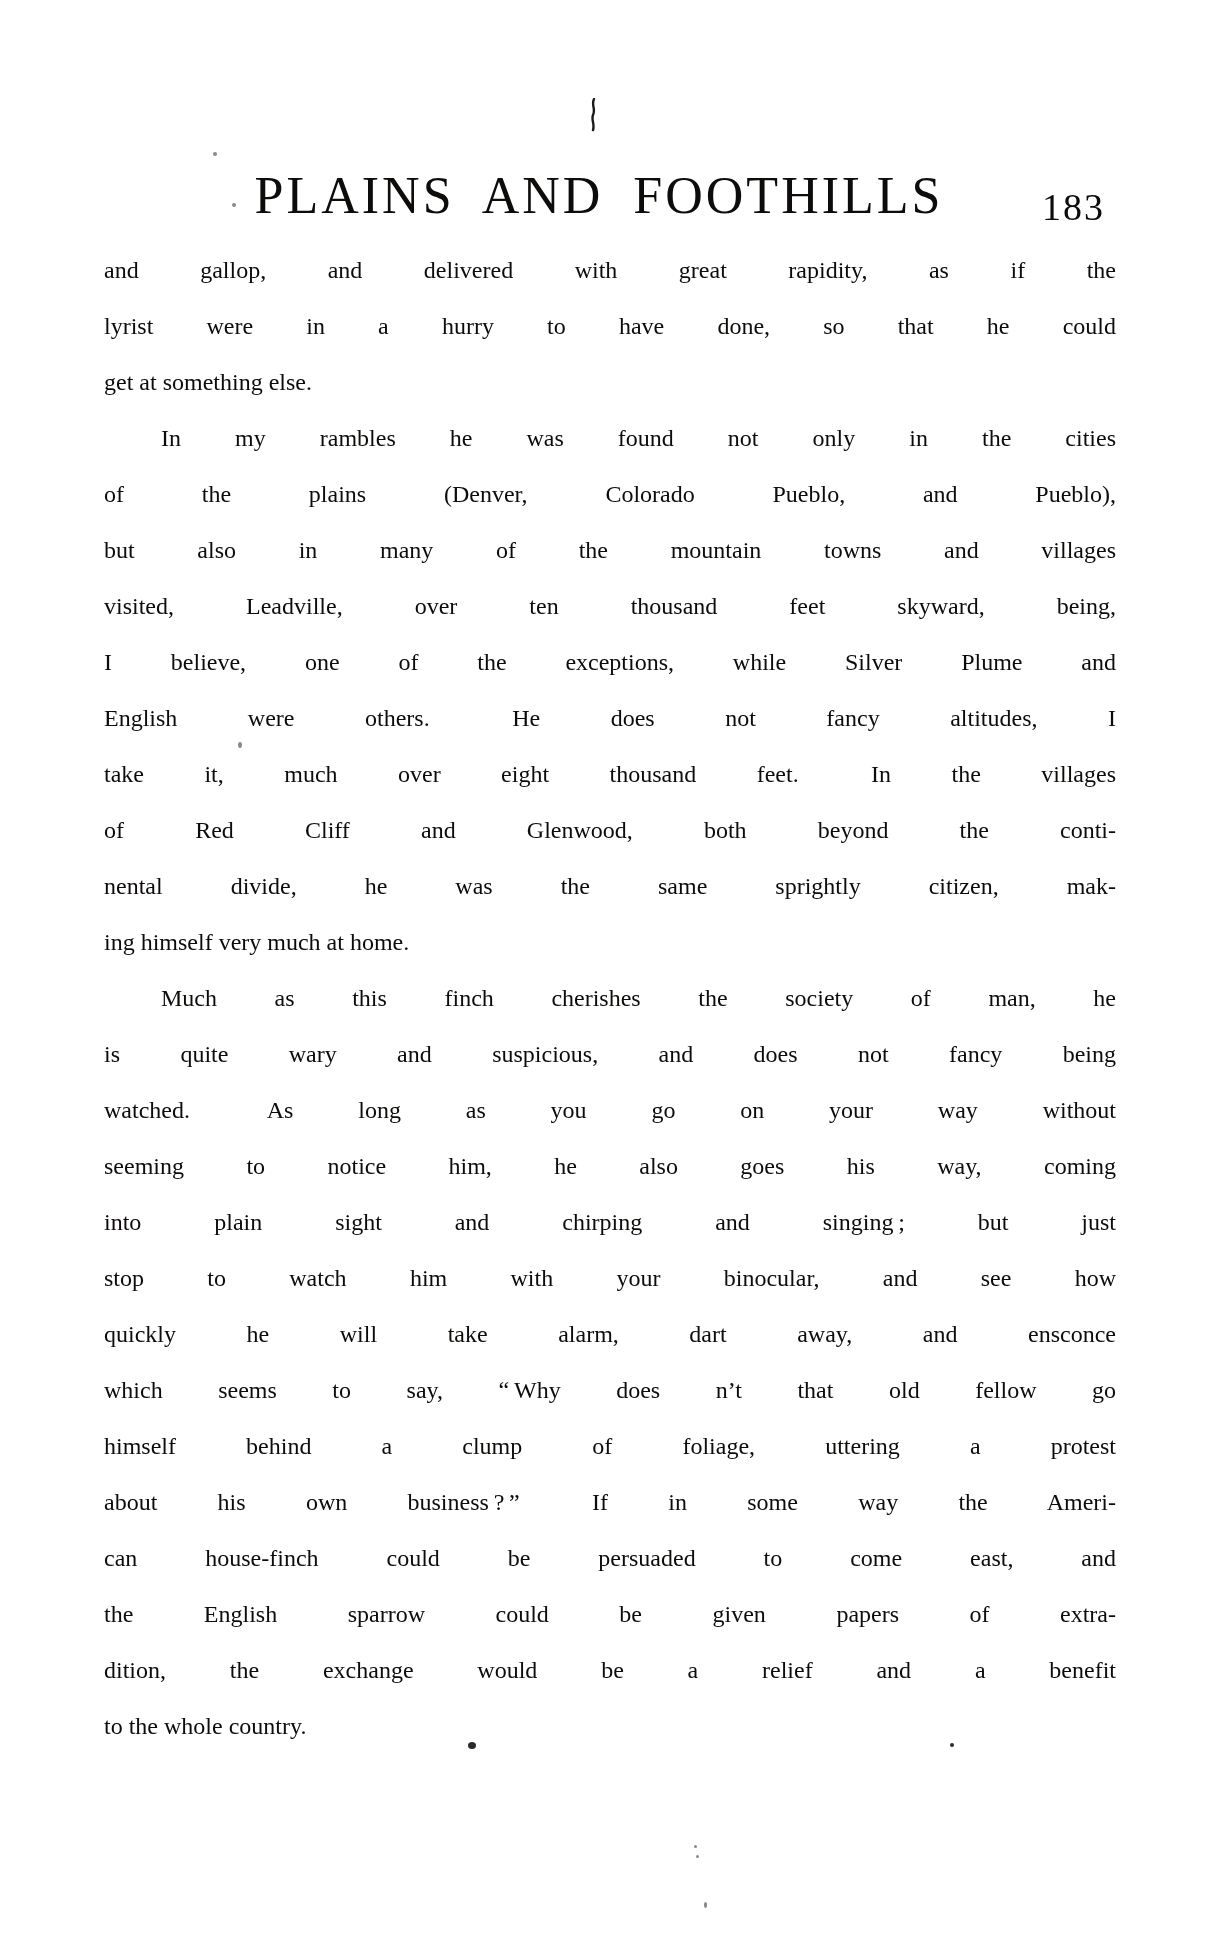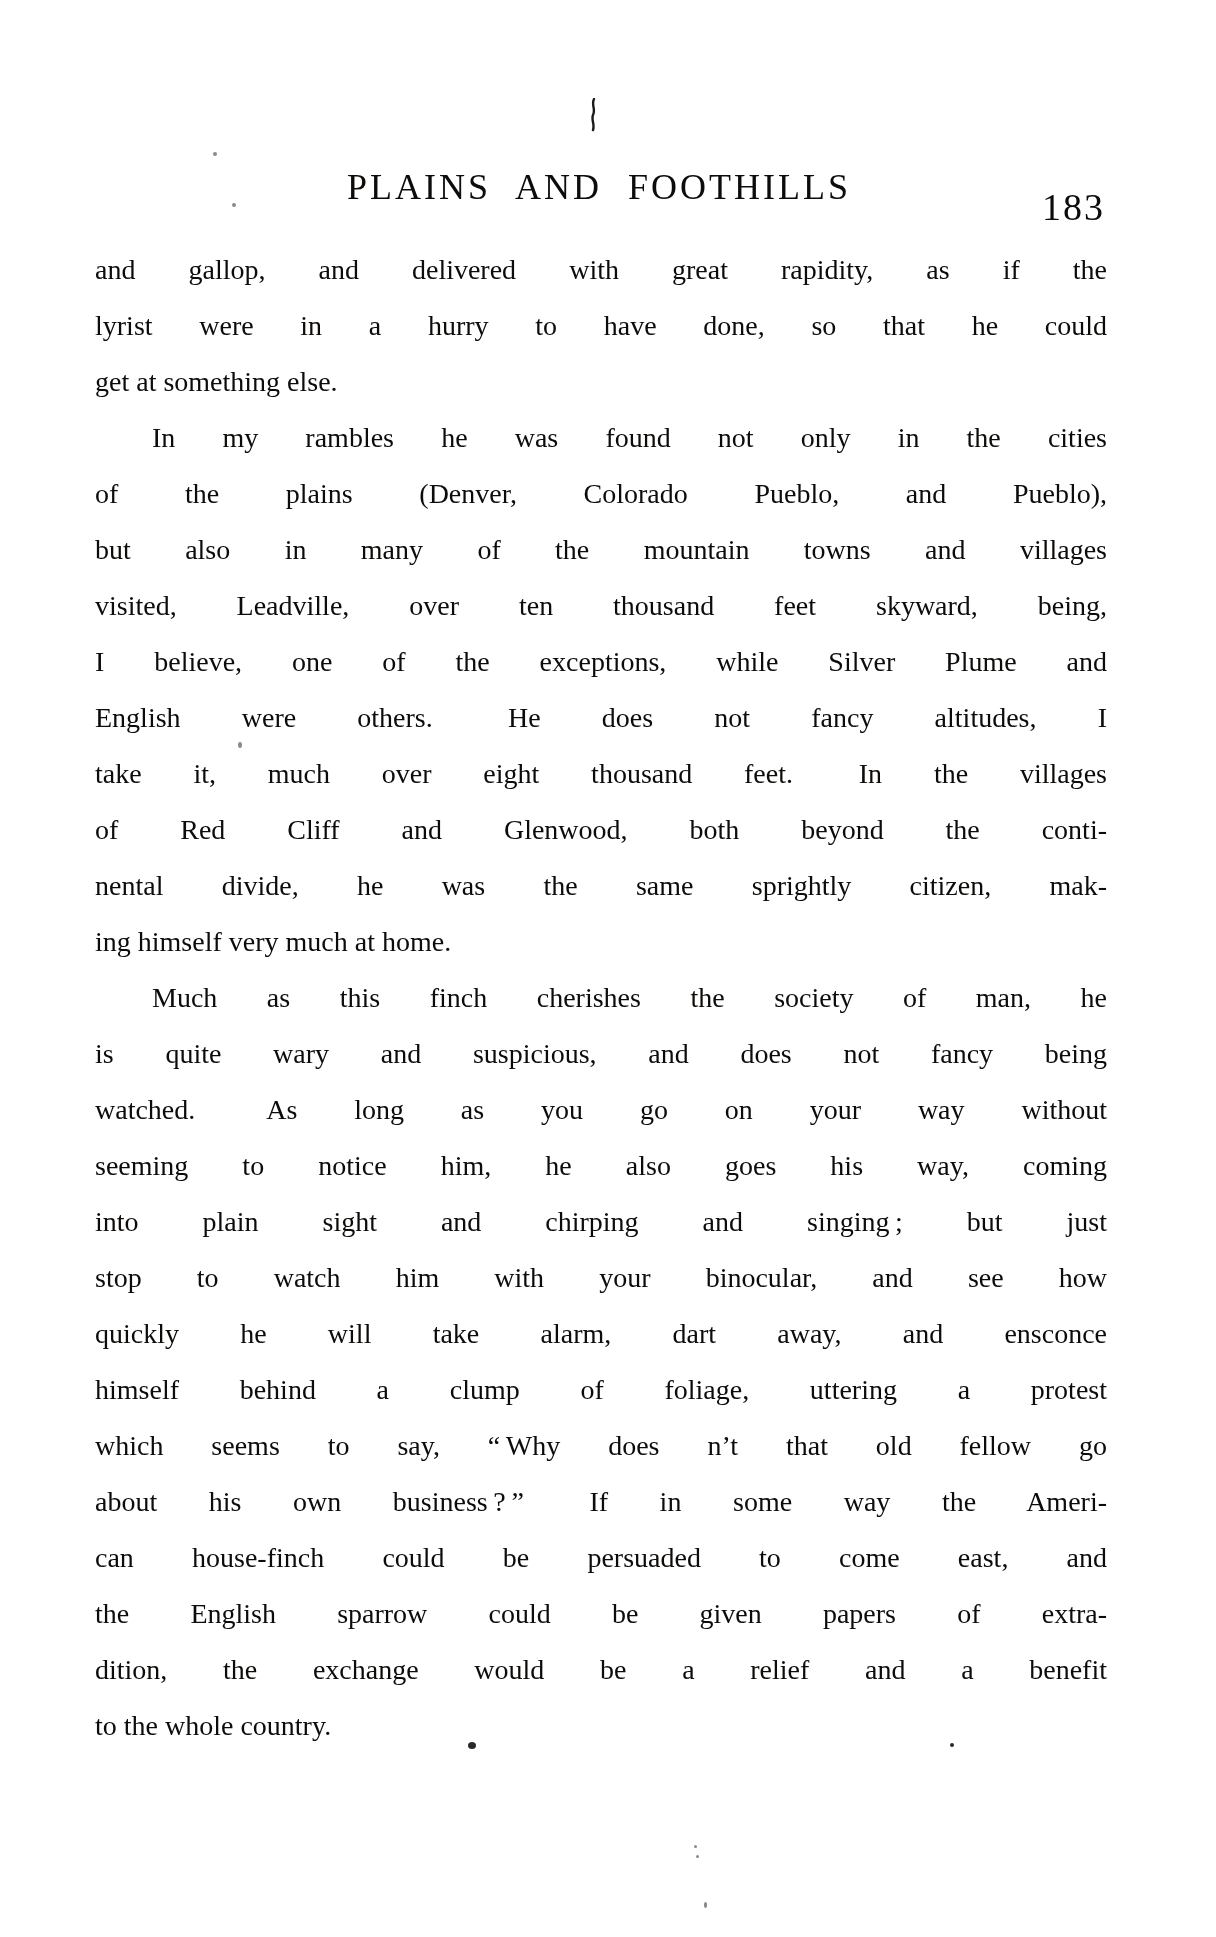--- a/index.html
+++ b/index.html
@@ -19,41 +19,41 @@
   }
   .page-header {
     position: absolute;
     top: 166px;
     left: 93px;
     width: 1012px;
     height: 44px;
   }
   .header-title {
     text-align: center;
-    font-size: 36px;
+    font-size: 52px;
     letter-spacing: 3px;
     word-spacing: 14px;
     white-space: nowrap;
     color: #0e0c0a;
   }
   .page-number {
     position: absolute;
     right: 0;
     top: 3px;
     font-size: 38px;
     letter-spacing: 2px;
     color: #0e0c0a;
     margin-top: 16px;
   }
   .page-body {
     position: absolute;
     top: 242px;
-    left: 95px;
+    left: 104px;
     width: 1012px;
-    font-size: 28px;
+    font-size: 24px;
     line-height: 56px;
   }
   .line {
     text-align: justify;
     text-align-last: justify;
     height: 56px;
     overflow: visible;
   }
   .line.indent { padding-left: 57px; font-family: Liberation Serif, serif; }
   .line.para-end { text-align-last: left; }
@@ -108,22 +108,22 @@
       <div class="line">of Red Cliff and Glenwood, both beyond the conti-</div>
       <div class="line">nental divide, he was the same sprightly citizen, mak-</div>
       <div class="line para-end">ing himself very much at home.</div>
       <div class="line indent">Much as this finch cherishes the society of man, he</div>
       <div class="line">is quite wary and suspicious, and does not fancy being</div>
       <div class="line">watched.  As long as you go on your way without</div>
       <div class="line">seeming to notice him, he also goes his way, coming</div>
       <div class="line">into plain sight and chirping and singing ; but just</div>
       <div class="line">stop to watch him with your binocular, and see how</div>
       <div class="line">quickly he will take alarm, dart away, and ensconce</div>
+      <div class="line">which seems to say, “ Why does n’t that old fellow go</div>
       <div class="line">himself behind a clump of foliage, uttering a protest</div>
-      <div class="line">which seems to say, “ Why does n’t that old fellow go</div>
       <div class="line">about his own business ? ”  If in some way the Ameri-</div>
       <div class="line">can house-finch could be persuaded to come east, and</div>
       <div class="line">the English sparrow could be given papers of extra-</div>
       <div class="line">dition, the exchange would be a relief and a benefit</div>
       <div class="line para-end">to the whole country.</div>
     </main>
 
 </div>
 
 </body></html>

